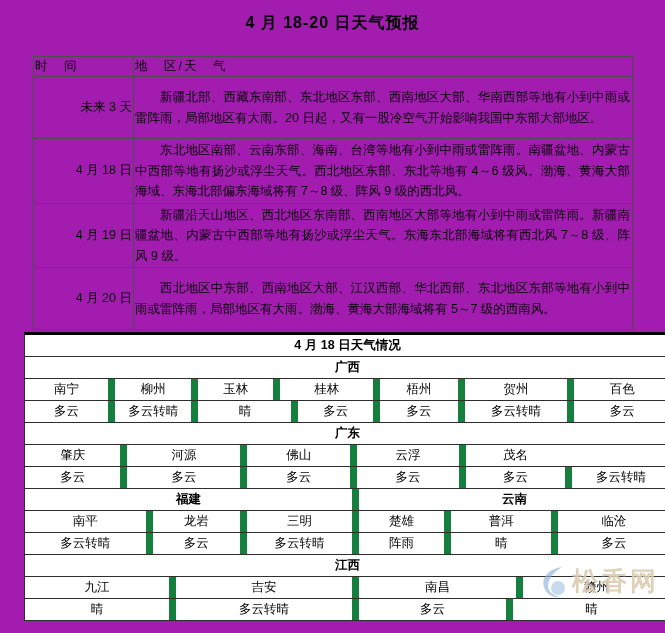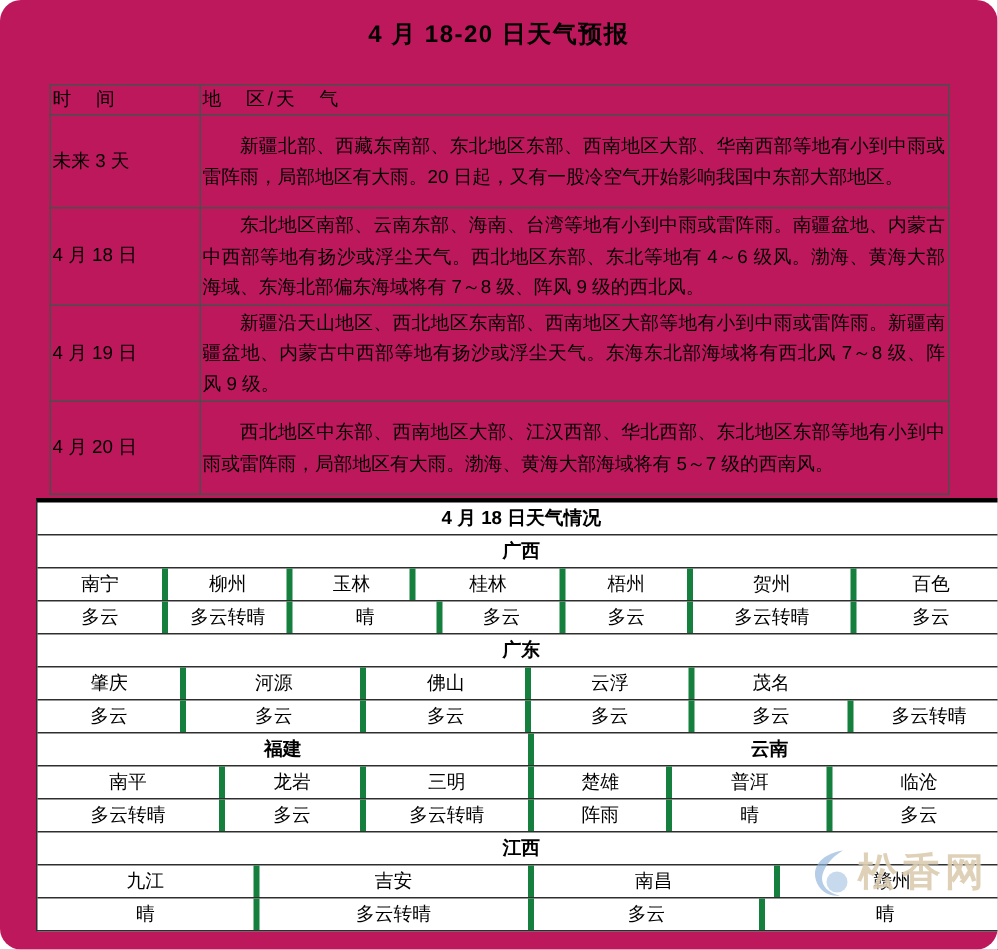--- a/index.html
+++ b/index.html
@@ -1,39 +1,39 @@
 <!DOCTYPE html>
 <html><head>
 <meta charset="utf-8">
 <style>
   html,body{margin:0;padding:0;background:#ffffff;}
   body{width:665px;height:633px;font-family:"Liberation Sans","DejaVu Sans",sans-serif;color:#000;position:relative;overflow:hidden;}
-  .stage{position:absolute;left:0;top:0;width:665px;height:633px;background:#be185d;border-radius:14px;}
+  .stage{position:absolute;left:0;top:0;width:665px;height:633px;background:#a21caf;}
 
   .page-title{position:absolute;top:13px;left:0;width:100%;text-align:center;
     font-size:16px;font-weight:bold;letter-spacing:1px;}
 
   
   .t1{position:absolute;left:33px;top:56px;width:600px;border-collapse:collapse;table-layout:fixed;}
   .t1 td{border:1px solid #4d4d4d;font-size:12.5px;vertical-align:middle;box-sizing:border-box;}
-  .t1 .time-col{width:100px;text-align:left;white-space:nowrap;}
+  .t1 .time-col{width:100px;text-align:right;white-space:nowrap;}
   .t1 .hdr-row td{height:20px;text-align:left;letter-spacing:2px;}
   .t1 .desc{padding:1px 2px 1px 1px;line-height:20.5px;text-indent:25px;text-align:justify;}
   .t1 .r0 td{height:62px;}
   .t1 .r1 td{height:64px;}
   .t1 .r2 td{height:60px;}
   .t1 .r3 td{height:62px;}
 
   
   .t2{position:absolute;left:24px;top:332px;width:647px;box-sizing:border-box;
     border:1px solid #2e2e2e;border-top:3px solid #000;background:#fff;}
   .t2 .row{display:flex;border-top:1px solid #2e2e2e;height:21px;align-items:stretch;}
   .t2 .row.first{border-top:none;}
   .t2 .cell{display:flex;align-items:center;justify-content:center;
-    border-left:4px solid #15803d;font-size:12.5px;box-sizing:border-box;overflow:hidden;white-space:nowrap;}
+    border-left:7px solid #15803d;font-size:12.5px;box-sizing:border-box;overflow:hidden;white-space:nowrap;}
   .t2 .cell.cfirst{border-left:none;}
   .t2 .full{width:100%;}
   .bold{font-weight:bold;}
 
   
   .gx0{width:12.9%}.gx1{width:12.9%}.gx2{width:15.5%}.gx3{width:12.7%}.gx4{width:13.1%}.gx5{width:17.0%}.gx6{width:15.9%}
   
   .gd0{width:14.8%}.gd1{width:18.6%}.gd2{width:17.0%}.gd3{width:16.9%}.gd4{width:16.4%}.gd5{width:16.3%}
   
   .fy0{width:18.7%}.fy1{width:14.6%}.fy2{width:17.4%}.fy3{width:14.3%}.fy4{width:16.6%}.fy5{width:18.4%}

